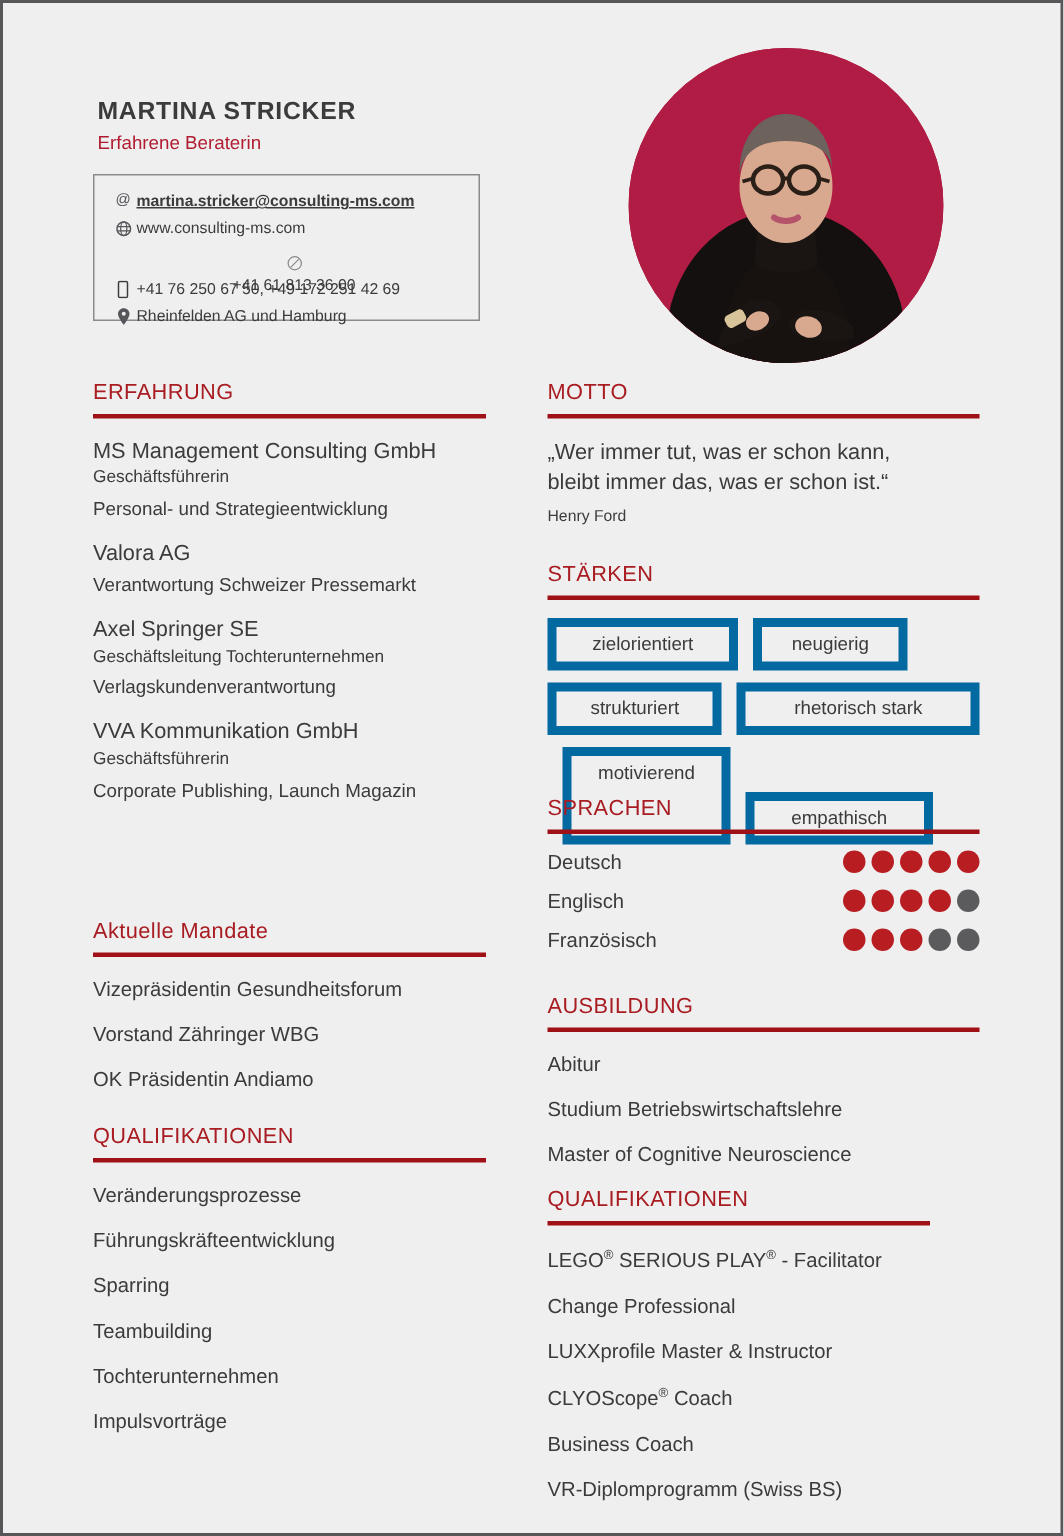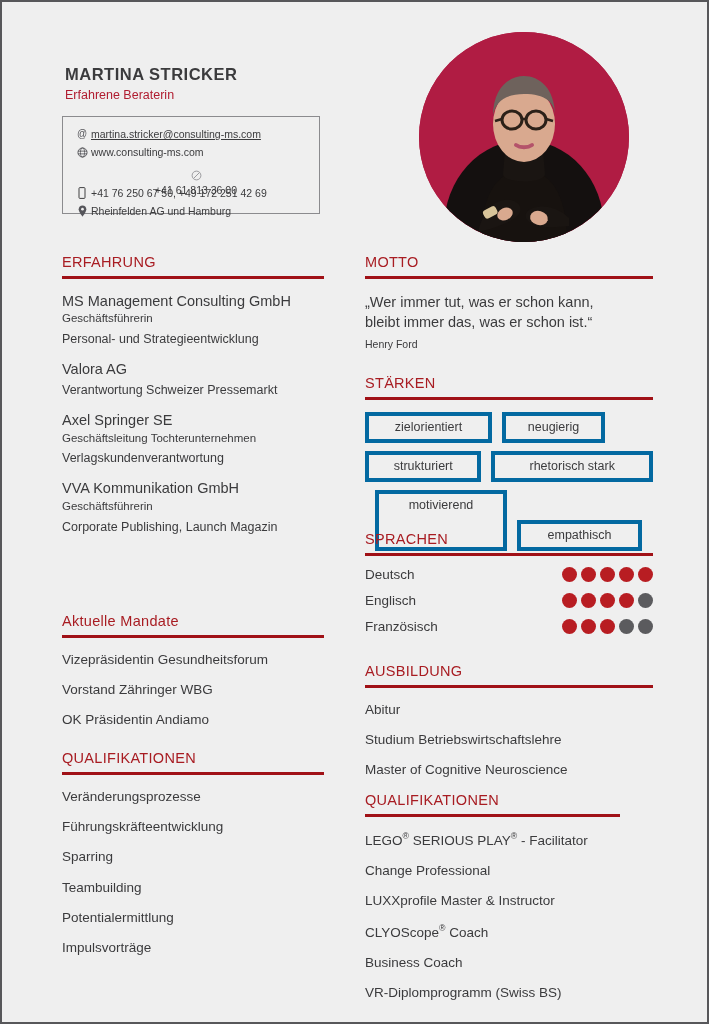--- a/index.html
+++ b/index.html
@@ -77,20 +77,21 @@
     font-size: 10px;
     line-height: 1;
   }
   .c-text {
     font-size: 10.5px;
     color: #3b3b3d;
     white-space: nowrap;
   }
   .c-text.link {
     text-decoration: underline;
+    font-weight: bold;
   }
 
   .photo {
     position: absolute;
     left: 417px;
     top: 30px;
     width: 210px;
     height: 210px;
     border-radius: 50%;
     overflow: hidden;
@@ -150,35 +151,35 @@
     margin-top: 6px;
   }
   .tags {
     margin-top: 12px;
   }
   .tag-row {
     display: flex;
     margin-bottom: 8px;
   }
   .tag {
-    border: 4px solid #0369a1;
+    border: 6px solid #0369a1;
     background: #efefef;
     font-size: 12.5px;
     color: #3b3b3d;
     padding: 4px 12px 5px;
     box-sizing: border-box;
     white-space: nowrap;
   }
   .tag-row .tag + .tag { margin-left: 10px; }
   .tag-row.r1 .tag:nth-child(1) { width: 127px; text-align: center; }
   .tag-row.r1 .tag:nth-child(2) { width: 103px; text-align: center; }
   .tag-row.r2 .tag:nth-child(1) { width: 118px; text-align: center; }
   .tag-row.r2 .tag:nth-child(2) { width: 164px; text-align: center; }
   .tag-row.r3 { padding-left: 10px; }
-  .tag-row.r3 .tag:nth-child(1) { width: 132px; text-align: center; }
+  .tag-row.r3 .tag:nth-child(1) { width: 112px; text-align: center; }
   .tag-row.r3 .tag:nth-child(2) { width: 125px; text-align: center; margin-top: 30px; }
 
   .lang-row {
     display: flex;
     align-items: center;
     margin-top: 11px;
   }
   .lang-name {
     font-size: 13.5px;
     color: #3b3b3d;
@@ -324,21 +325,21 @@
 
   <div class="col-left" style="top:749px;">
     <div class="sec">
       <div class="sec-title">QUALIFIKATIONEN</div>
       <div class="sec-rule"></div>
     </div>
     <div class="plain-item">Veränderungsprozesse</div>
     <div class="plain-item">Führungskräfteentwicklung</div>
     <div class="plain-item">Sparring</div>
     <div class="plain-item">Teambuilding</div>
-    <div class="plain-item">Potentialermittlung</div>
+    <div class="plain-item">Tochterunternehmen</div>
     <div class="plain-item">Impulsvorträge</div>
   </div>
 
   <div class="col-right" style="top:253px;">
     <div class="sec">
       <div class="sec-title">MOTTO</div>
       <div class="sec-rule"></div>
     </div>
     <div class="quote">
       <div>„Wer immer tut, was er schon kann,</div>

